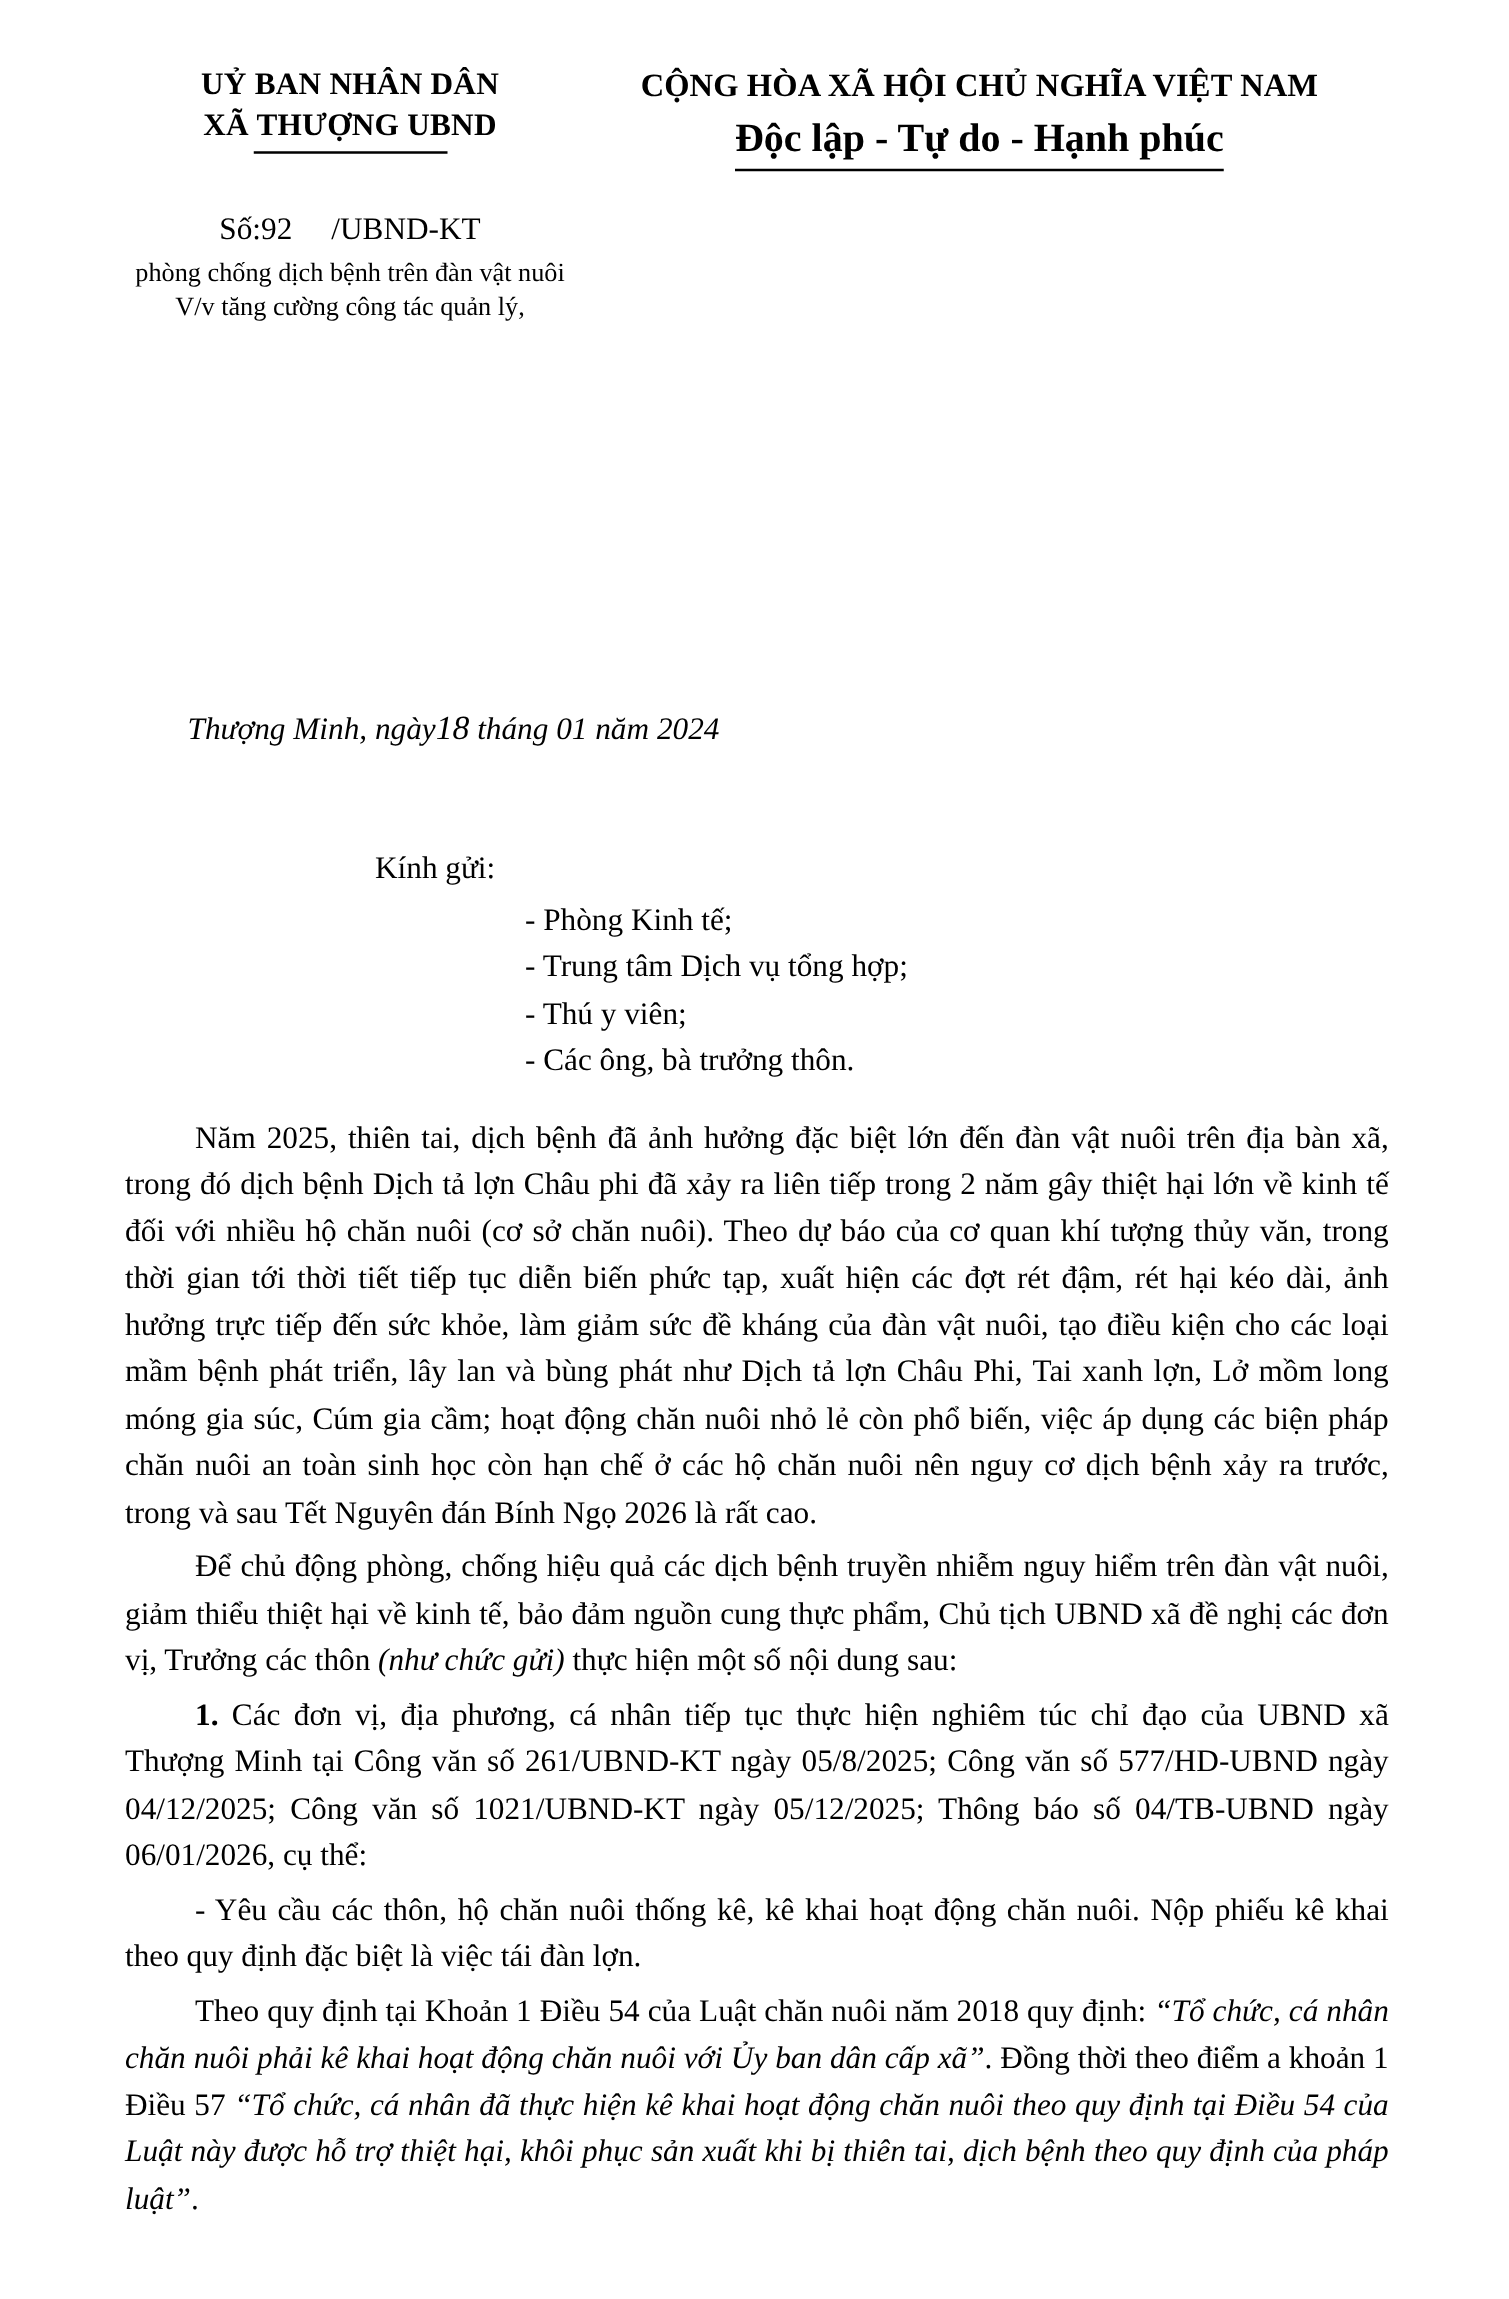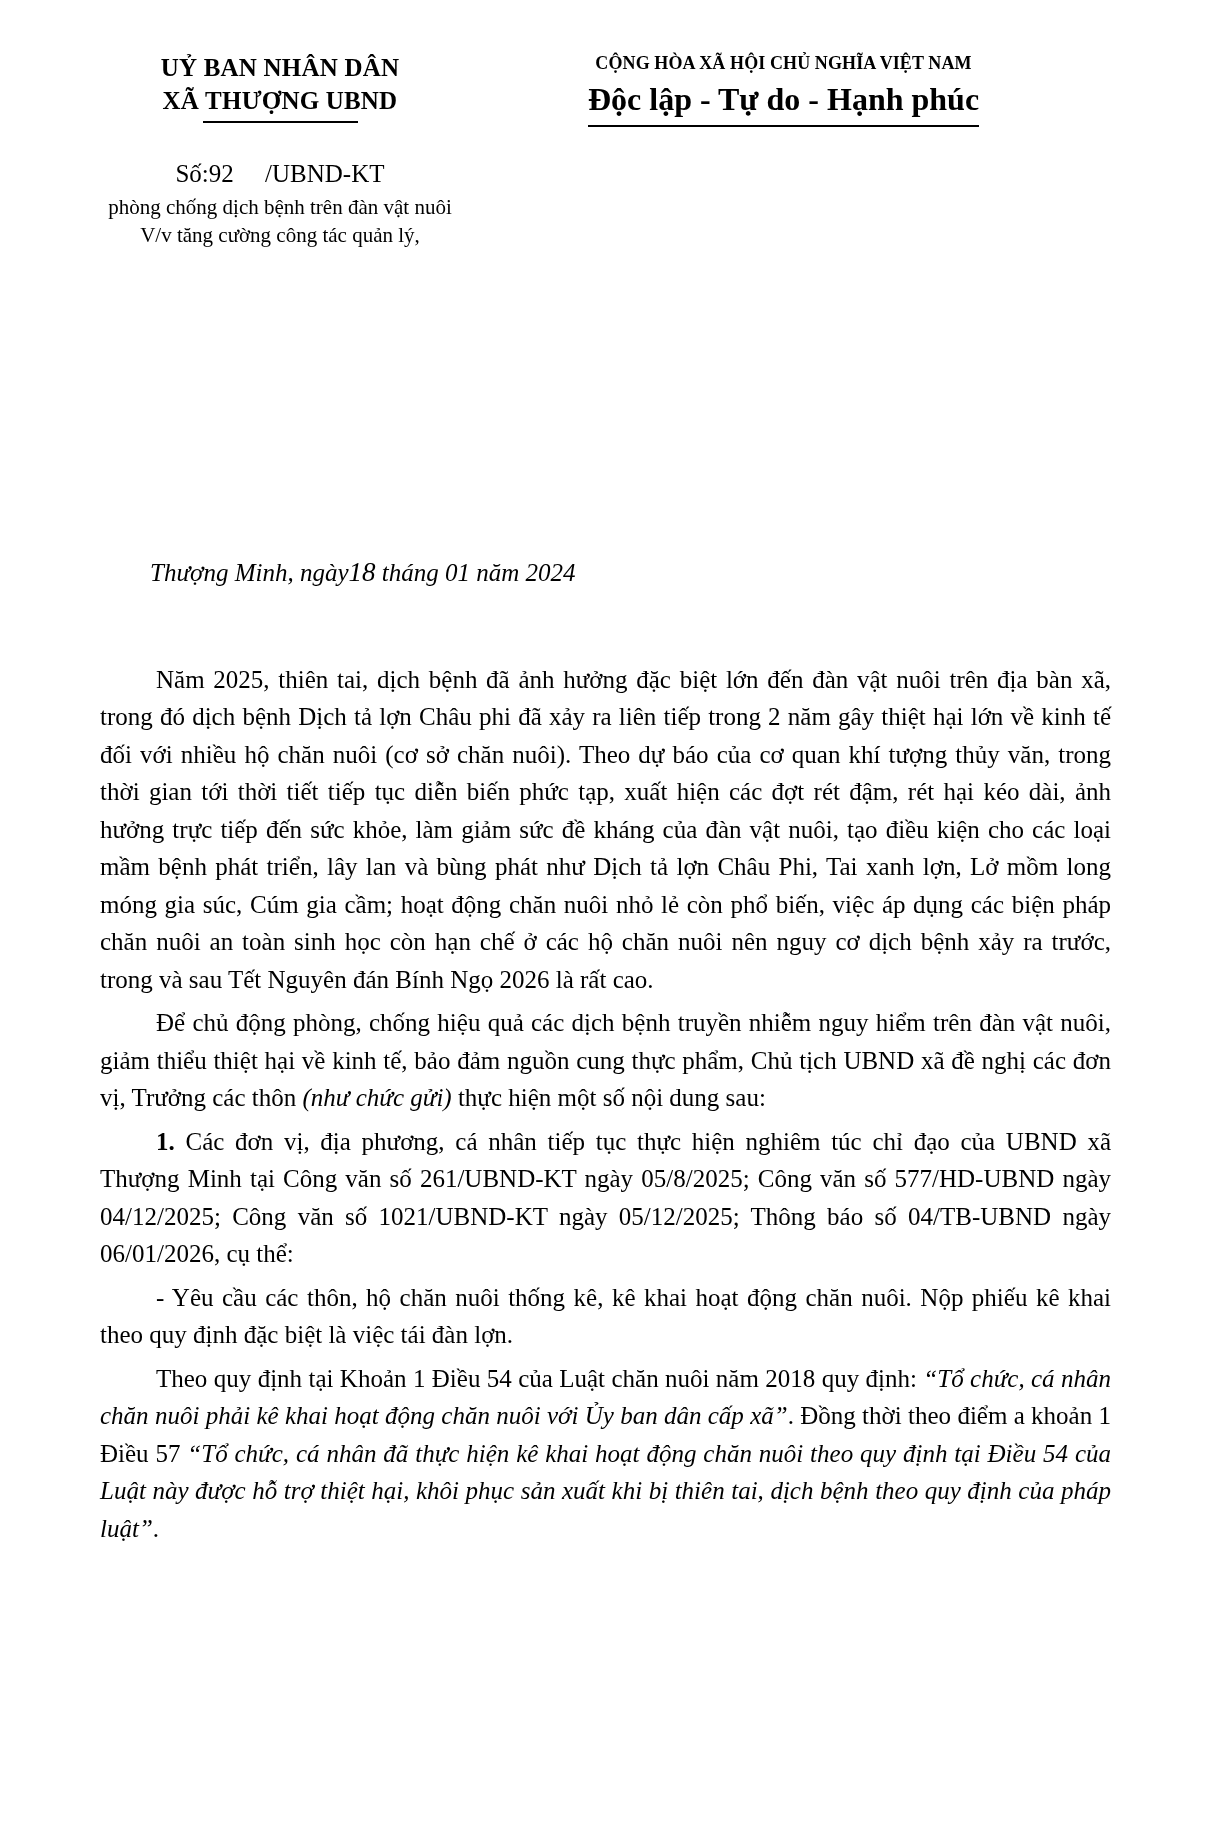--- a/index.html
+++ b/index.html
@@ -42,21 +42,21 @@
     padding-right: 4px;
   }
   .org-name {
     font-weight: bold;
     font-size: 25px;
     line-height: 1.3;
     letter-spacing: 0.2px;
   }
   .nation-name {
     font-weight: bold;
-    font-size: 18px;
+    font-size: 26px;
     line-height: 1.3;
     letter-spacing: 0.1px;
   }
   .motto {
     font-weight: bold;
     font-size: 32px;
     line-height: 1.35;
     display: inline-block;
     padding-bottom: 3px;
     border-bottom: 2px solid #000;
@@ -123,21 +123,21 @@
     padding-left: 120px;
   }
   .recipient-list div {
     font-size: 25px;
     line-height: 1.5;
     white-space: nowrap;
   }
 
   
   .body {
-    margin-top: 38px;
+    margin-top: 24px;
   }
   p.para {
     font-size: 25px;
     line-height: 1.5;
     text-align: justify;
     text-justify: inter-word;
     margin: 0 0 6px 0;
     text-indent: 56px;
     hyphens: none;
   }
@@ -169,20 +169,29 @@
         <div>V/v tăng cường công tác quản lý,</div>
       </div>
     </div>
     <div class="meta-right">
       <div class="place-date">
         <span>Thượng Minh, ngày</span><span class="date-day">18</span><span> tháng 01 năm 2024</span>
       </div>
     </div>
   </div>
 
+  <div class="recipients">
+    <div class="kinh-gui">Kính gửi:</div>
+    <div class="recipient-list">
+      <div>- Phòng Kinh tế;</div>
+      <div>- Trung tâm Dịch vụ tổng hợp;</div>
+      <div>- Thú y viên;</div>
+      <div>- Các ông, bà trưởng thôn.</div>
+    </div>
+  </div>
 
   <div class="body">
 
     <p class="para">Năm 2025, thiên tai, dịch bệnh đã ảnh hưởng đặc biệt lớn đến đàn vật nuôi trên địa bàn xã, trong đó dịch bệnh Dịch tả lợn Châu phi đã xảy ra liên tiếp trong 2 năm gây thiệt hại lớn về kinh tế đối với nhiều hộ chăn nuôi (cơ sở chăn nuôi). Theo dự báo của cơ quan khí tượng thủy văn, trong thời gian tới thời tiết tiếp tục diễn biến phức tạp, xuất hiện các đợt rét đậm, rét hại kéo dài, ảnh hưởng trực tiếp đến sức khỏe, làm giảm sức đề kháng của đàn vật nuôi, tạo điều kiện cho các loại mầm bệnh phát triển, lây lan và bùng phát như Dịch tả lợn Châu Phi, Tai xanh lợn, Lở mồm long móng gia súc, Cúm gia cầm; hoạt động chăn nuôi nhỏ lẻ còn phổ biến, việc áp dụng các biện pháp chăn nuôi an toàn sinh học còn hạn chế ở các hộ chăn nuôi nên nguy cơ dịch bệnh xảy ra trước, trong và sau Tết Nguyên đán Bính Ngọ 2026 là rất cao.</p>
 
     <p class="para">
       <span>Để chủ động phòng, chống hiệu quả các dịch bệnh truyền nhiễm nguy hiểm trên đàn vật nuôi, giảm thiểu thiệt hại về kinh tế, bảo đảm nguồn cung thực phẩm, Chủ tịch UBND xã đề nghị các đơn vị, Trưởng các thôn </span><span class="ital">(như chức gửi)</span><span> thực hiện một số nội dung sau:</span>
     </p>
 
     <p class="para">

